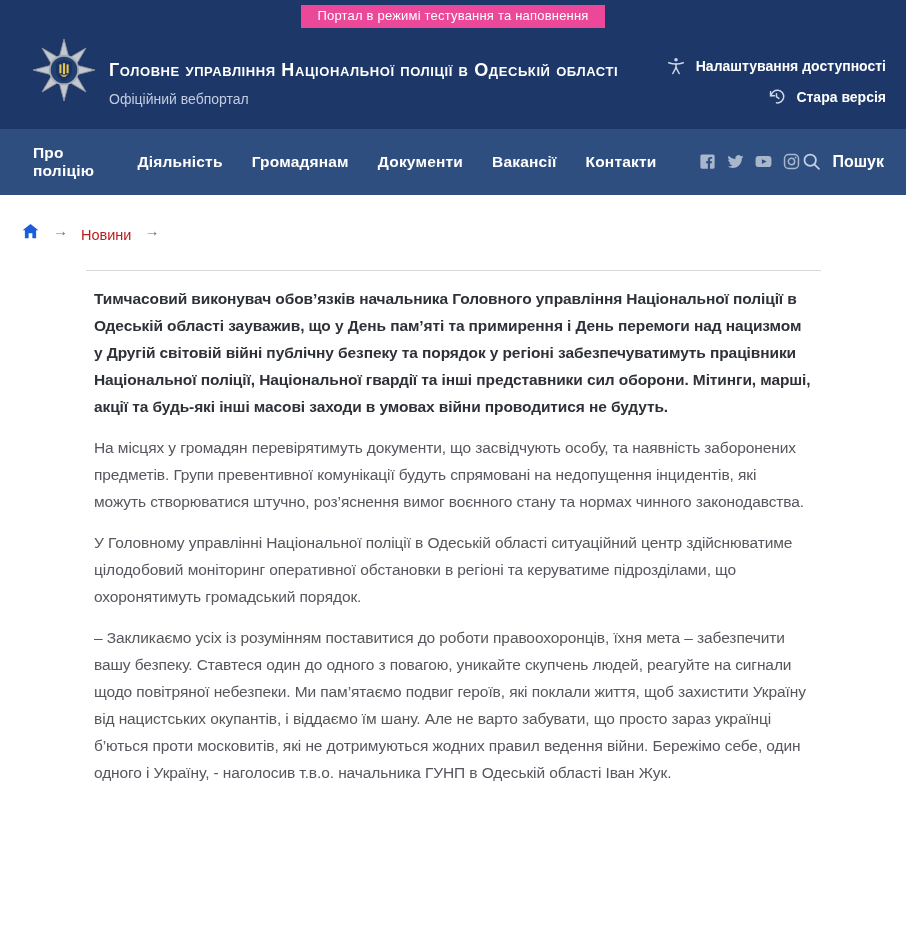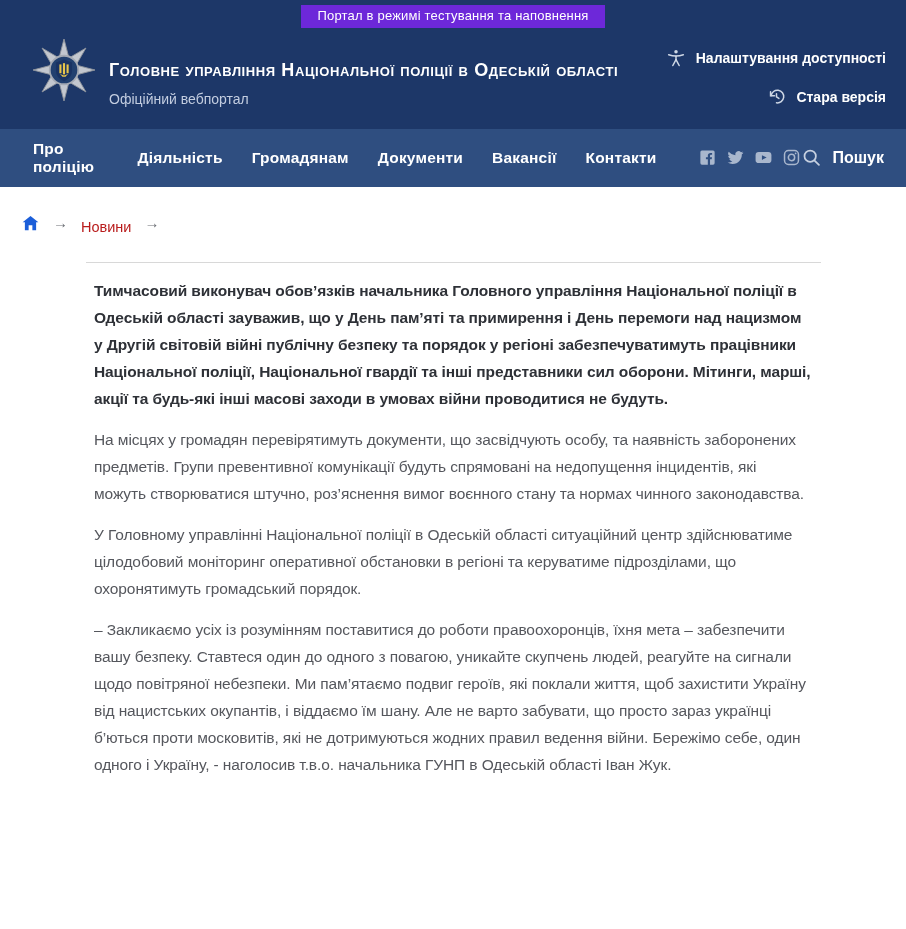--- a/index.html
+++ b/index.html
@@ -7,37 +7,37 @@
   body {
     width:906px; min-height:929px; margin:0 auto;
     font-family:"Liberation Sans","DejaVu Sans",sans-serif;
     -webkit-font-smoothing:antialiased;
   }
 
   
   .site-header { background:#1d3768; color:#fff; padding-bottom:22px; }
   .badge-row { display:flex; justify-content:center; padding-top:5px; }
   .test-badge {
-    background:#6d28d9; color:#fff; font-size:13px; letter-spacing:.2px;
+    background:#ec4899; color:#fff; font-size:13px; letter-spacing:.2px;
     padding:3px 16px 4px; line-height:1.2;
   }
   .header-main { display:flex; align-items:flex-end; padding:7px 20px 0 33px; }
   .logo { flex:0 0 auto; margin-right:14px; margin-top:2px; }
   .title-block { flex:1 1 auto; padding-top:2px; }
   .site-title {
     font-size:18px; font-weight:700; font-variant:small-caps;
     letter-spacing:.6px; line-height:1.35; max-width:530px; color:#fff;
   }
   .site-subtitle { margin-top:8px; font-size:14px; color:#c3cde0; font-weight:400; }
-  .header-links { display:flex; flex-direction:column; align-items:flex-end; gap:19px; padding-top:5px; white-space:nowrap; }
+  .header-links { display:flex; flex-direction:column; align-items:flex-end; gap:11px; padding-top:5px; white-space:nowrap; }
   .header-link { display:flex; align-items:center; gap:10px; color:#fff; font-size:14px; font-weight:700; text-decoration:none; cursor:pointer; }
   .header-link .hl-icon { display:inline-flex; width:20px; height:20px; align-items:center; justify-content:center; }
 
   
-  .main-nav { background:#2f4e80; height:58px; display:flex; align-items:center; padding:0 22px 0 33px; }
+  .main-nav { background:#2f4e80; height:66px; display:flex; align-items:center; padding:0 22px 0 33px; }
   .nav-list { display:flex; list-style:none; gap:29px; align-items:center; }
   .nav-item a { color:#fff; font-size:15.5px; font-weight:700; text-decoration:none; letter-spacing:.2px; cursor:pointer; }
   .social-row { display:flex; align-items:center; gap:9px; margin-left:42px; }
   .social-link { display:inline-flex; width:19px; height:19px; cursor:pointer; }
   .search-box { margin-left:auto; display:flex; align-items:center; gap:10px; cursor:pointer; }
   .search-box .search-label { color:#fff; font-size:16px; font-weight:700; }
 
   
   .breadcrumb { display:flex; align-items:center; gap:13px; padding:24px 25px 0 21px; font-size:14.5px; }
   .crumb-home { display:inline-flex; cursor:pointer; }

